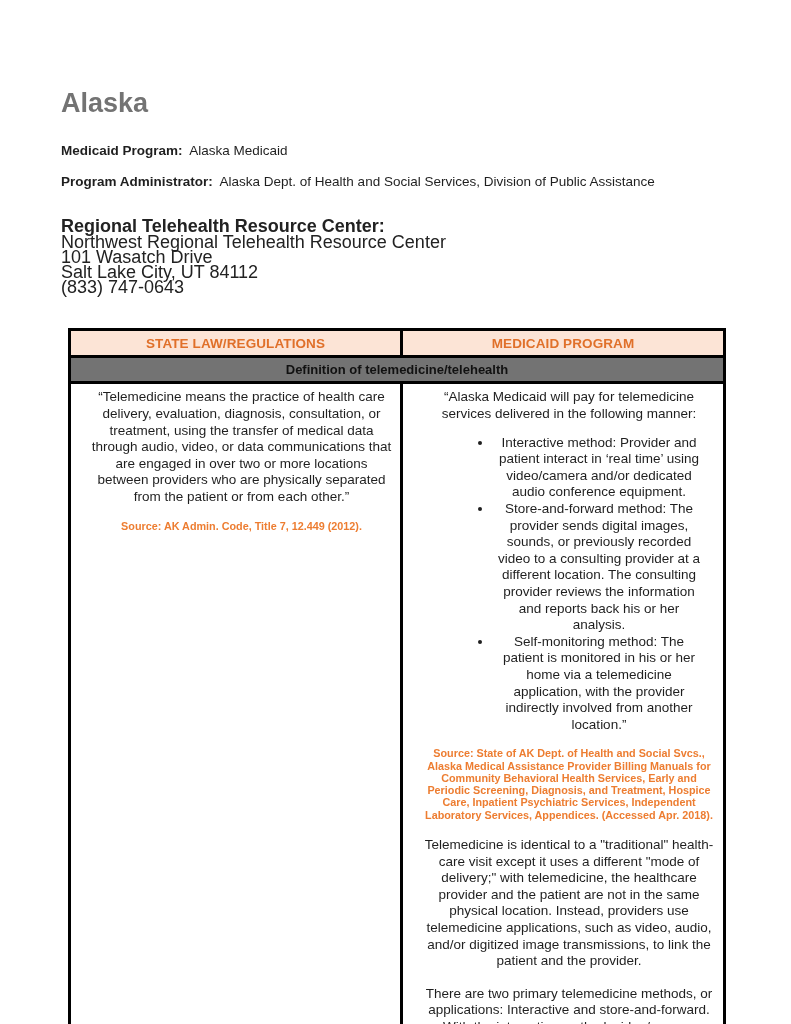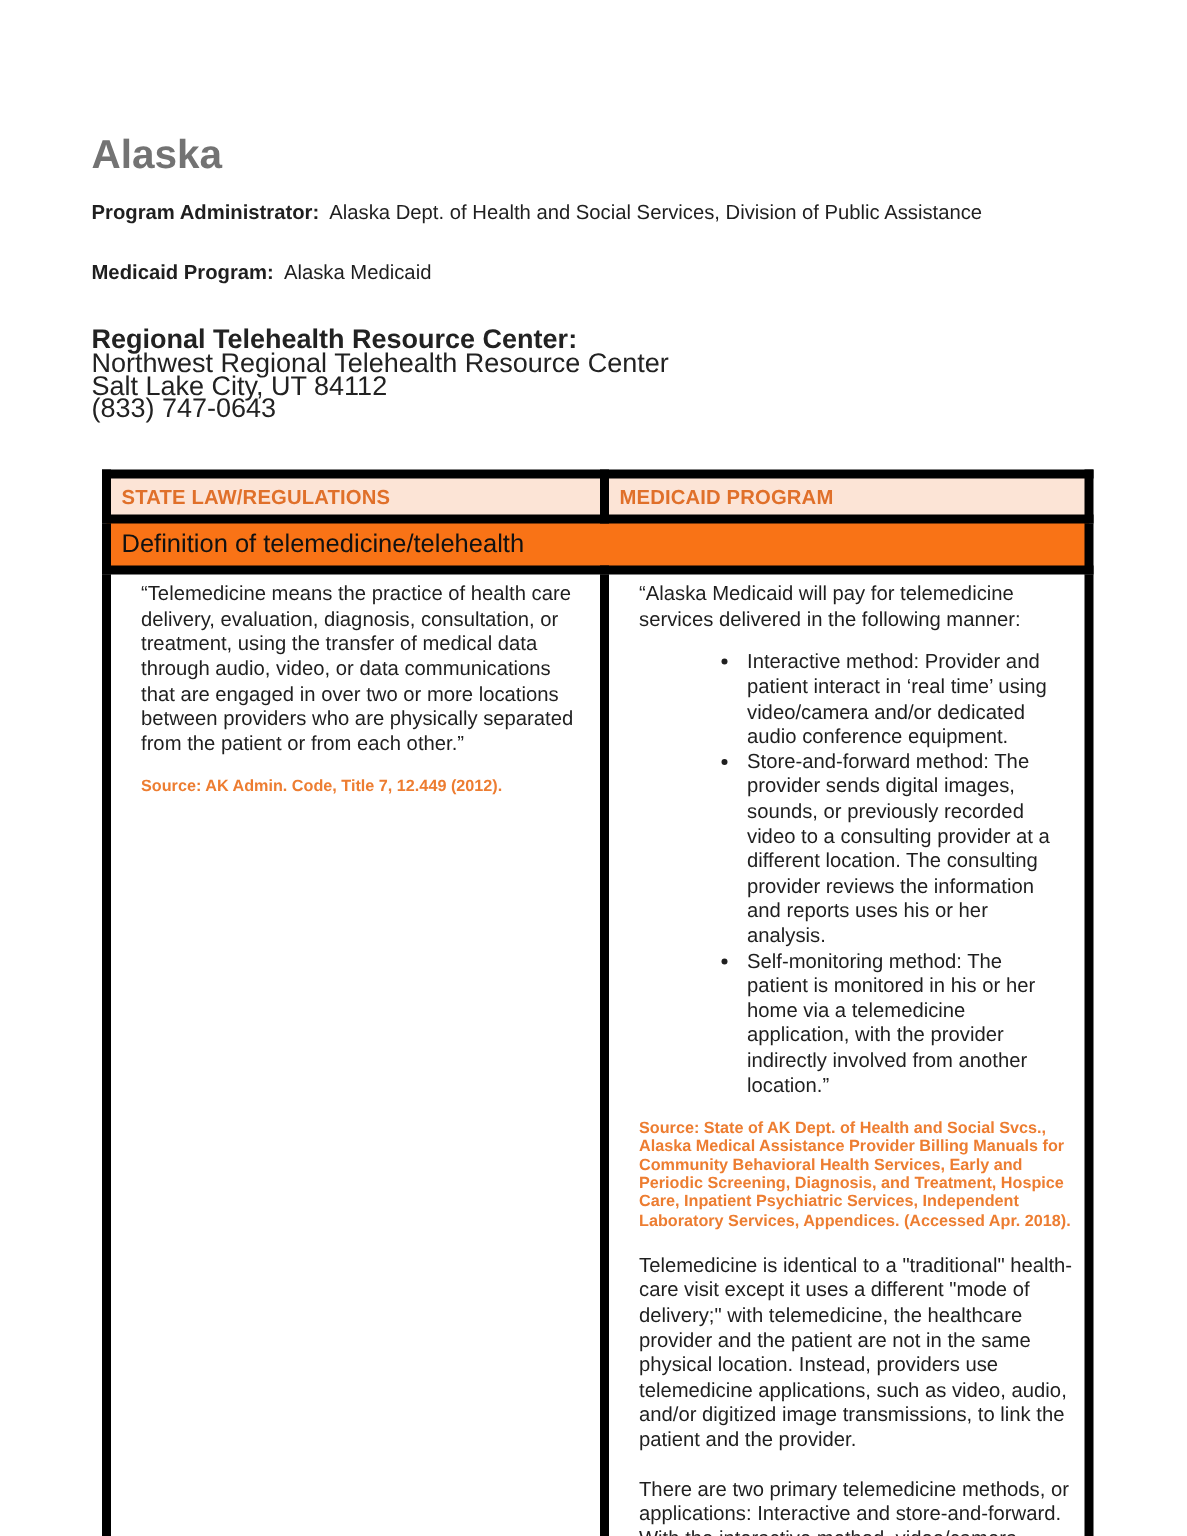--- a/index.html
+++ b/index.html
@@ -49,37 +49,37 @@
   table.policy-table {
     margin-top: 33px;
     margin-left: 7px;
     width: 655px;
     border-collapse: collapse;
     table-layout: fixed;
   }
   table.policy-table col.c1 { width: 332px; }
   table.policy-table col.c2 { width: 323px; }
   table.policy-table th, table.policy-table td {
-    border: 6px solid #000000;
+    border: 3px solid #000000;
     vertical-align: top;
-    text-align: left;
+    text-align: center;
   }
   th.col-header {
     background: #FCE4D6;
     color: #E0702A;
     font-size: 13.5px;
     font-weight: bold;
     padding: 5px 7px 4px 7px;
     letter-spacing: 0.1px;
   }
   td.section-header {
-    background: #f97316;
+    background: #737373;
     color: #111111;
-    font-size: 17px;
-    font-weight: normal;
+    font-size: 13px;
+    font-weight: bold;
     padding: 4px 7px;
   }
   td.cell {
     padding: 5px 8px 10px 8px;
     font-size: 13.5px;
     line-height: 16.6px;
     color: #1f1f1f;
   }
   td.cell p { margin: 0 0 0 12px; }
   td.cell p.para { margin-top: 16px; }
@@ -99,27 +99,28 @@
     padding-left: 2px;
   }
 </style>
 </head>
 <body>
 
 <div class="page">
 
   <h1 class="page-title">Alaska</h1>
 
+  <p class="info-line first"><span class="b">Medicaid Program:</span>&nbsp; <span>Alaska Medicaid</span></p>
+
   <p class="info-line"><span class="b">Program Administrator:</span>&nbsp; <span>Alaska Dept. of Health and Social Services, Division of Public Assistance</span></p>
-
-  <p class="info-line first"><span class="b">Medicaid Program:</span>&nbsp; <span>Alaska Medicaid</span></p>
 
   <div class="rtrc">
     <p class="label">Regional Telehealth Resource Center:</p>
     <p>Northwest Regional Telehealth Resource Center</p>
+    <p>101 Wasatch Drive</p>
     <p>Salt Lake City, UT 84112</p>
     <p>(833) 747-0643</p>
   </div>
 
   <table class="policy-table">
     <colgroup>
         <col class="c1">
         <col class="c2">
       </colgroup>
     <thead>
@@ -134,21 +135,21 @@
       </tr>
       <tr>
         <td class="cell">
           <p>“Telemedicine means the practice of health care delivery, evaluation, diagnosis, consultation, or treatment, using the transfer of medical data through audio, video, or data communications that are engaged in over two or more locations between providers who are physically separated from the patient or from each other.”</p>
           <p class="source">Source: AK Admin. Code, Title 7, 12.449 (2012).</p>
         </td>
         <td class="cell">
           <p>“Alaska Medicaid will pay for telemedicine services delivered in the following manner:</p>
           <ul>
             <li>Interactive method: Provider and patient interact in ‘real time’ using video/camera and/or dedicated audio conference equipment.</li>
-            <li>Store-and-forward method: The provider sends digital images, sounds, or previously recorded video to a consulting provider at a different location. The consulting provider reviews the information and reports uses his or her analysis.</li>
+            <li>Store-and-forward method: The provider sends digital images, sounds, or previously recorded video to a consulting provider at a different location. The consulting provider reviews the information and reports back his or her analysis.</li>
             <li>Self-monitoring method: The patient is monitored in his or her home via a telemedicine application, with the provider indirectly involved from another location.”</li>
           </ul>
           <p class="source">Source: State of AK Dept. of Health and Social Svcs., Alaska Medical Assistance Provider Billing Manuals for Community Behavioral Health Services, Early and Periodic Screening, Diagnosis, and Treatment, Hospice Care, Inpatient Psychiatric Services, Independent Laboratory Services, Appendices. (Accessed Apr. 2018).</p>
           <p class="para">Telemedicine is identical to a "traditional" health-care visit except it uses a different "mode of delivery;" with telemedicine, the healthcare provider and the patient are not in the same physical location. Instead, providers use telemedicine applications, such as video, audio, and/or digitized image transmissions, to link the patient and the provider.</p>
           <p class="para">There are two primary telemedicine methods, or applications: Interactive and store-and-forward. With the interactive method, video/camera equipment and/or audio equipment is used to hold a "real-time" (live) consultation between a patient and a healthcare provider at a different location. The store-and-forward method, however, requires healthcare providers to send digital images, sounds, or previously recorded video to another provider at a different location. This "consulting"</p>
         </td>
       </tr>
     </tbody>
   </table>
 

